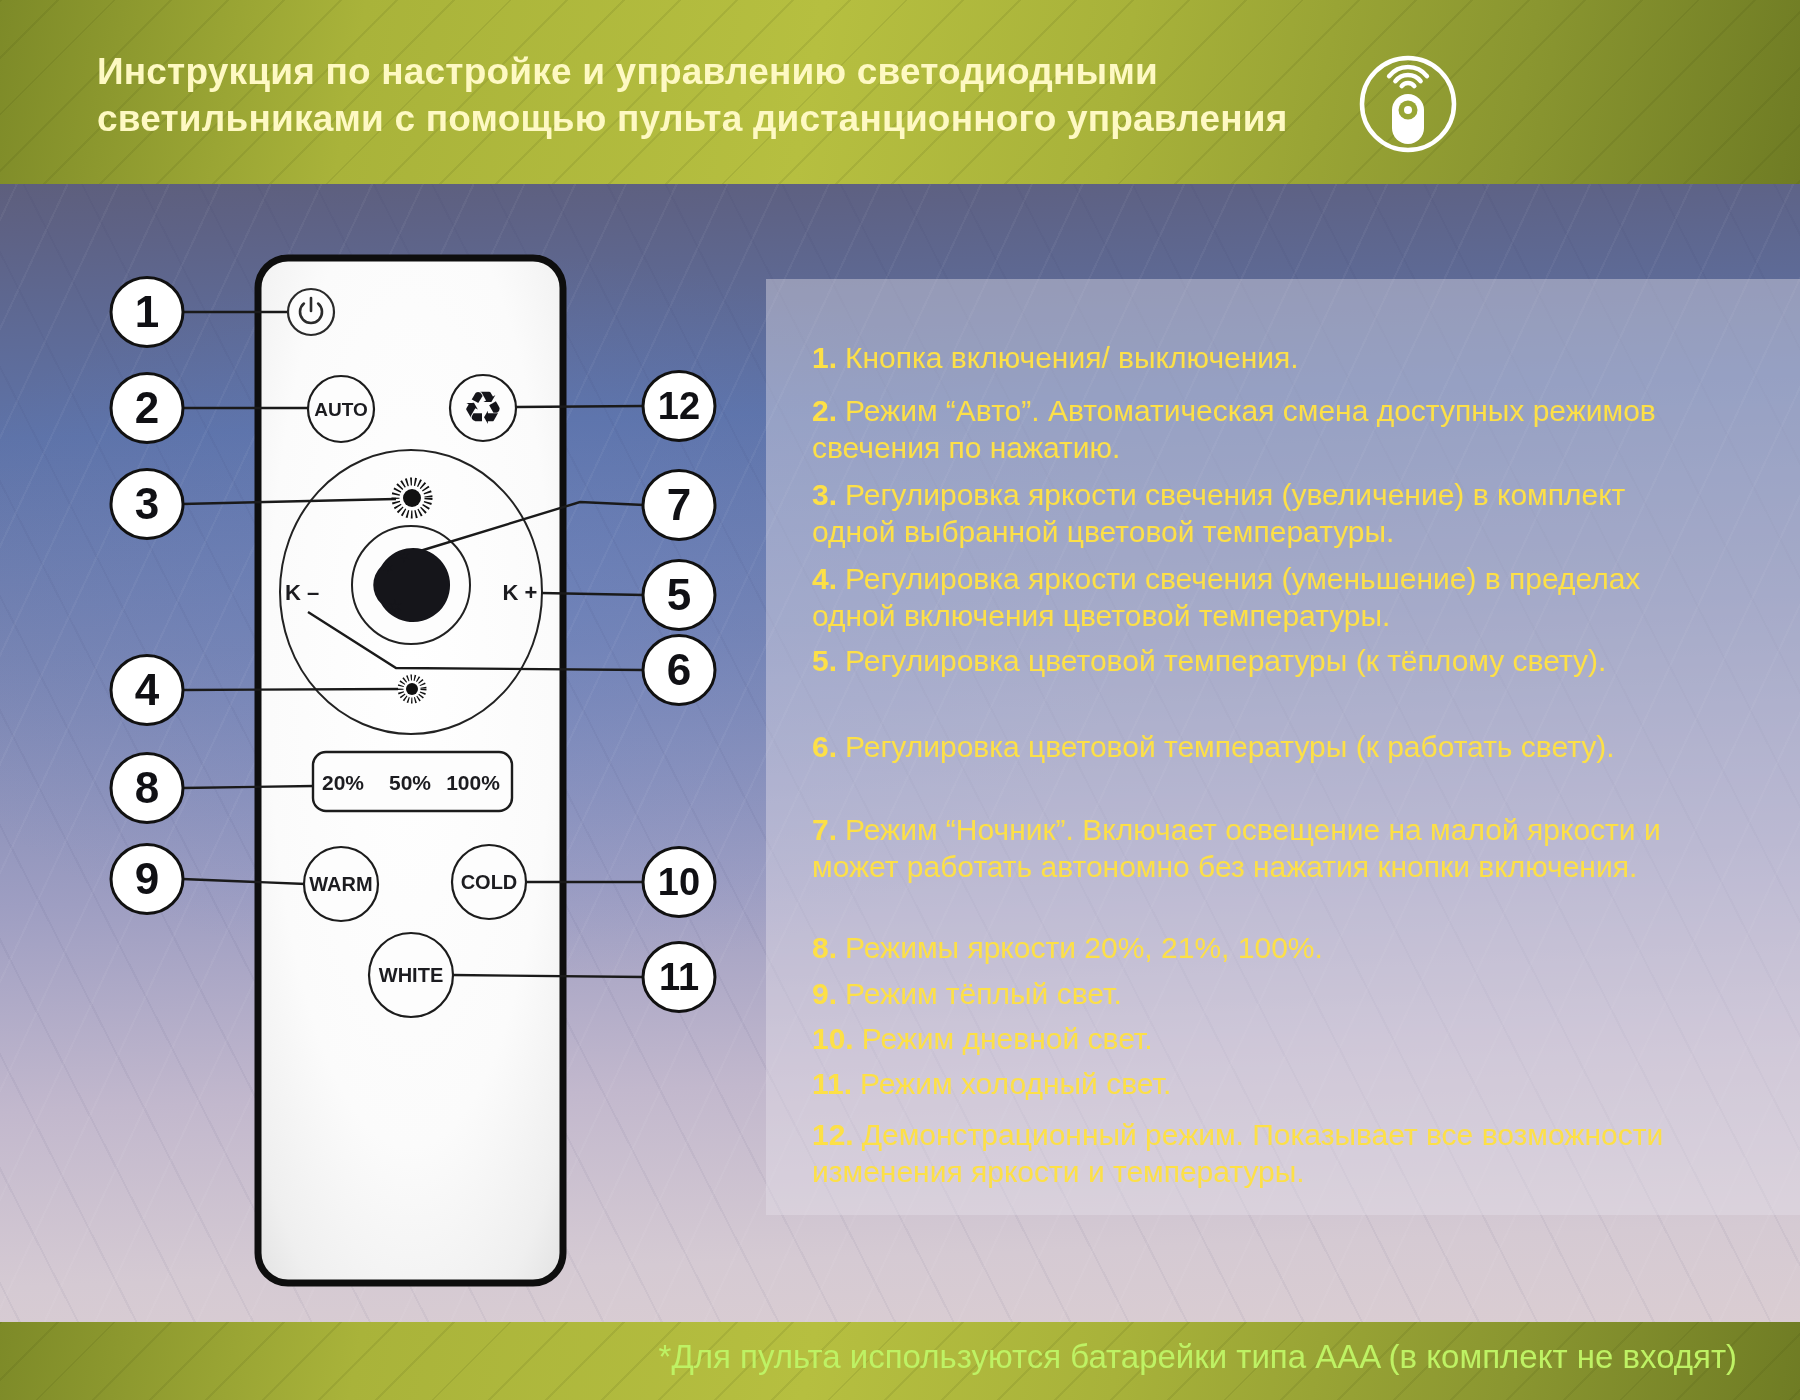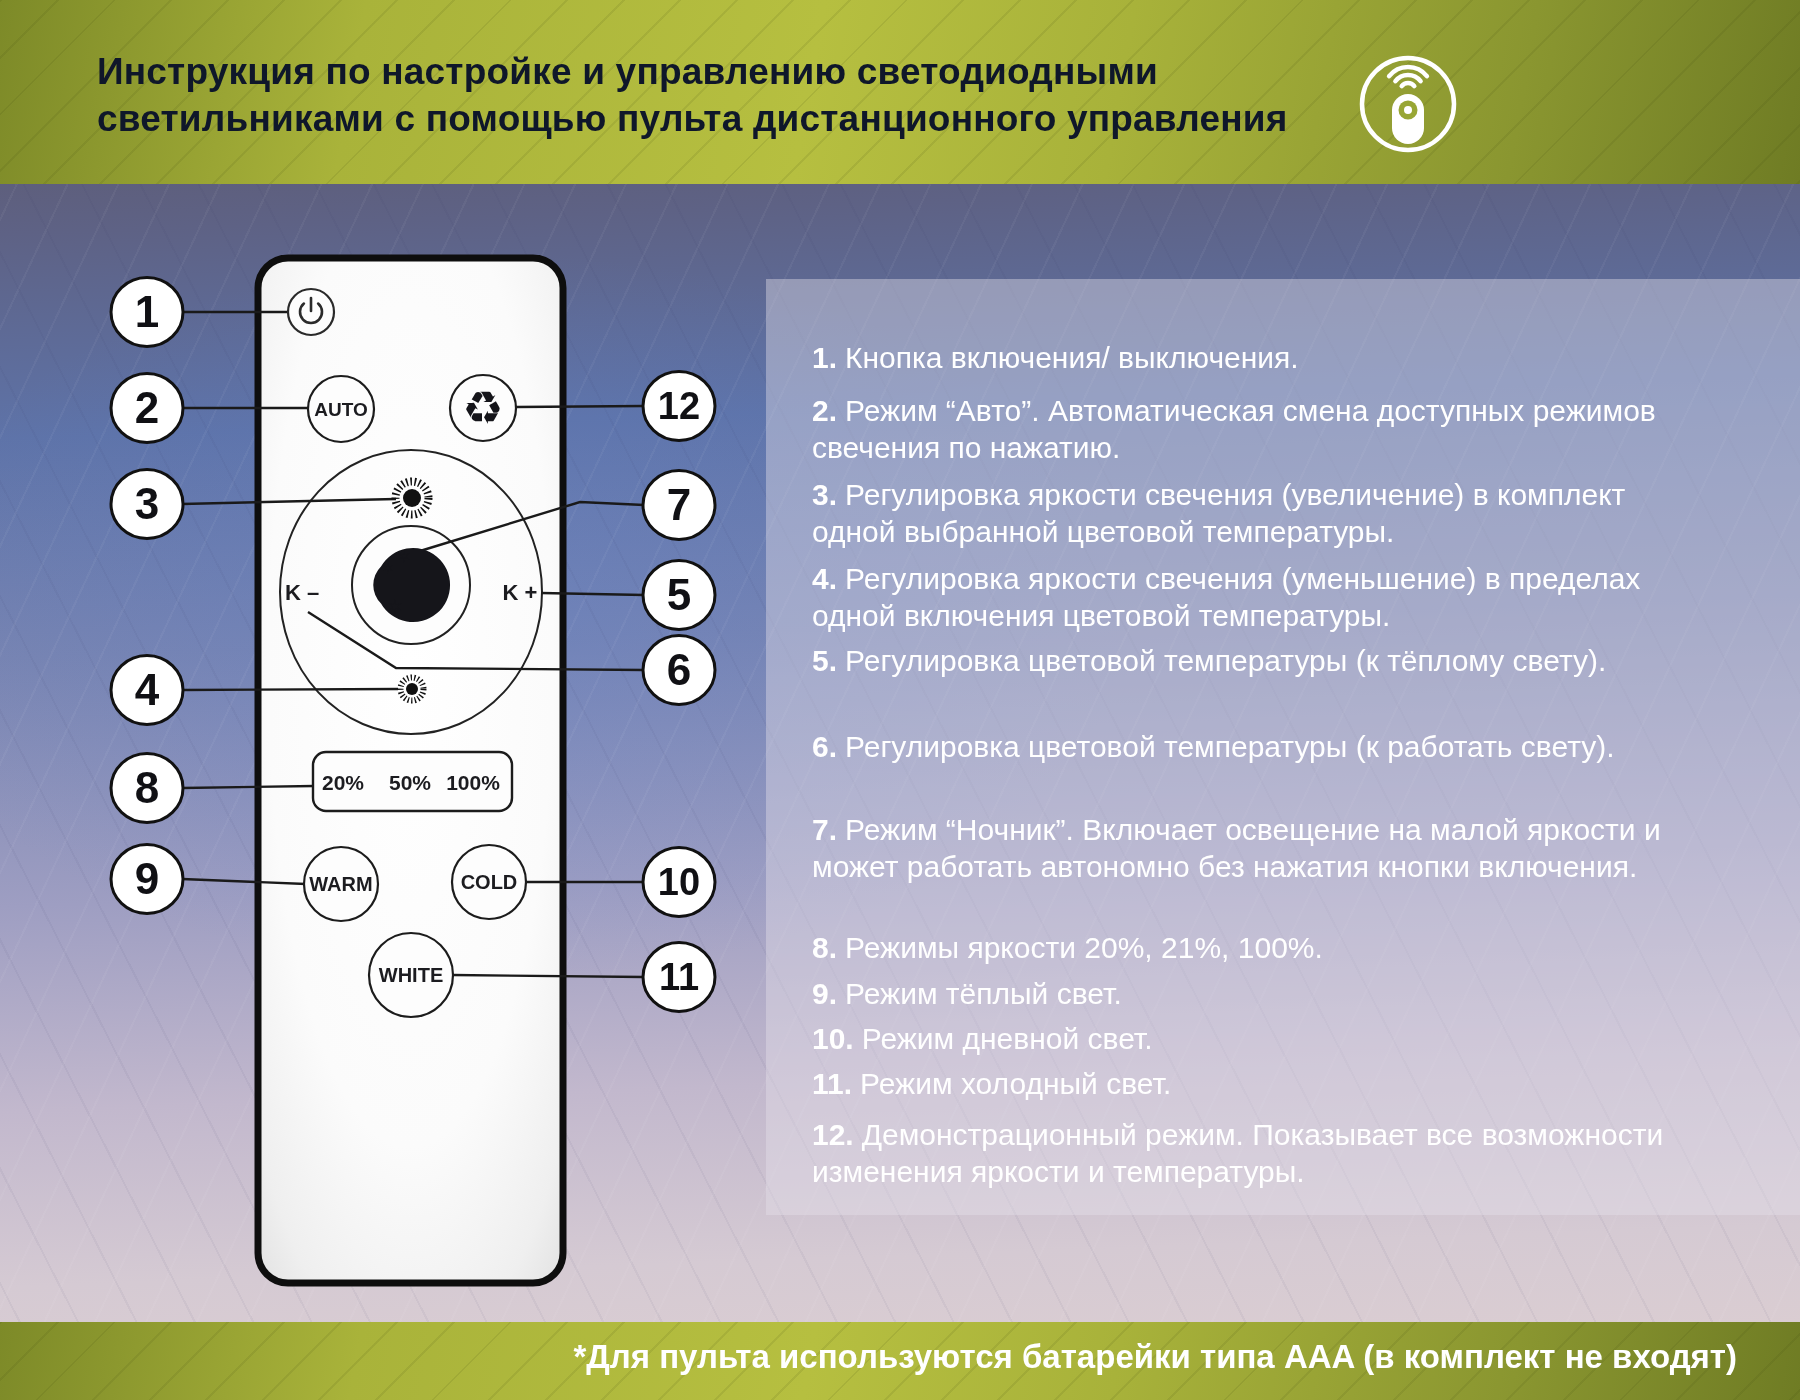--- a/index.html
+++ b/index.html
@@ -17,30 +17,30 @@
 
   
   .olive{position:absolute;left:0;width:1800px;
     background:
       repeating-linear-gradient(135deg, rgba(55,65,10,0.10) 0 2px, transparent 2px 40px),
       linear-gradient(100deg,#7d8a28 0%,#a9b33a 20%,#b6bf40 45%,#a8b23a 62%,#8a9630 84%,#6f7c24 100%);}
   #header-band{top:0;height:184px;}
   #footer-band{top:1322px;height:78px;}
 
   #page-title{position:absolute;left:97px;top:48px;width:1300px;
-    font-size:37px;font-weight:bold;line-height:47px;color:#0f172a;letter-spacing:0.2px;}
+    font-size:37px;font-weight:bold;line-height:47px;color:#fef9c3;letter-spacing:0.2px;}
 
   #footer-note{position:absolute;left:0;top:1338px;width:1737px;text-align:right;
-    font-size:33px;font-weight:bold;color:#ffffff;}
+    font-size:33px;font-weight:normal;color:#bef264;}
 
   
   #legend-panel{position:absolute;left:766px;top:279px;width:1034px;height:936px;
     background:rgba(228,225,233,0.42);}
   .legend-item{position:absolute;left:812px;width:860px;margin:0;
-    font-size:30px;line-height:37px;color:#ffffff;}
+    font-size:30px;line-height:37px;color:#fde047;}
   .legend-item b{margin-right:8px;}
 
   
   #diagram{position:absolute;left:0;top:0;pointer-events:none;}
   text.btn-label{font-family:"Liberation Sans","DejaVu Sans",sans-serif;font-weight:bold;fill:#1c1c20;}
   text.callout-num{font-family:"Liberation Sans","DejaVu Sans",sans-serif;font-weight:bold;fill:#101014;}
   .glyph{font-family:"DejaVu Sans",sans-serif;fill:#15151a;}
 </style>
 </head>
 <body>

